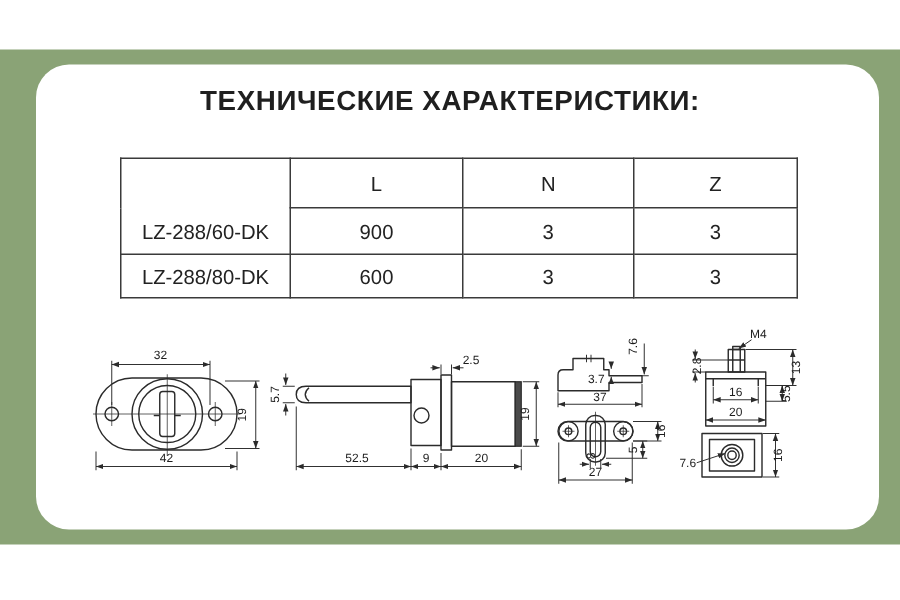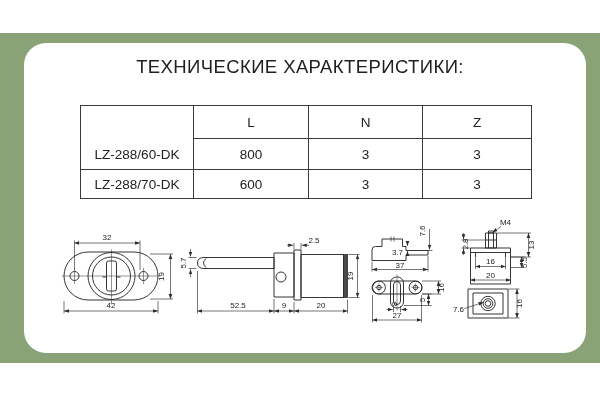--- a/index.html
+++ b/index.html
@@ -1,21 +1,21 @@
 <!DOCTYPE html>
 <html><head>
 <meta charset="utf-8">
 <style>
   html,body{margin:0;padding:0;background:#fff;}
   #stage{position:relative;width:600px;height:400px;background:#fff;overflow:hidden;
          font-family:"Liberation Sans",sans-serif;}
   #band{position:absolute;left:0;top:33px;width:600px;height:330px;}
   #card{position:absolute;left:24px;top:43px;width:562px;height:310px;background:#fff;border-radius:22px;}
   #title{position:absolute;left:0;top:56px;width:600px;text-align:center;
-         font-size:18.5px;font-weight:400;color:#1f1f1f;letter-spacing:.4px;}
+         font-size:18.5px;font-weight:700;color:#1f1f1f;letter-spacing:.4px;}
   #specs{position:absolute;left:80px;top:105px;border-collapse:collapse;table-layout:fixed;}
   #specs td,#specs th{border:1.3px solid #3a3a3a;font-size:13.5px;font-weight:400;color:#222;
          text-align:center;vertical-align:middle;padding:0;}
   #specs .c0{width:112px;} #specs .c1{width:114px;} #specs .c2{width:113px;} #specs .c3{width:108px;}
   #specs .r1{height:33px;} #specs .r2{height:31px;} #specs .r3{height:29px;}
   #specs .merged{vertical-align:bottom;padding-bottom:7px;}
   #dwg{position:absolute;left:50px;top:215px;}
   .s{stroke:#2b2b2b;stroke-width:.95;fill:none;stroke-linejoin:round;}
   .sd{stroke:#2b2b2b;stroke-width:.8;fill:#4a4a4a;}
   .d{stroke:#2b2b2b;stroke-width:.65;fill:none;}
@@ -33,26 +33,26 @@
 
   <table id="specs">
     <tbody>
         <tr class="r1">
       <td class="c0 merged" rowspan="2">LZ-288/60-DK</td>
       <th class="c1">L</th>
       <th class="c2">N</th>
       <th class="c3">Z</th>
     </tr>
     <tr class="r2">
-      <td>800</td>
+      <td>900</td>
       <td>3</td>
       <td>3</td>
     </tr>
     <tr class="r3">
-      <td>LZ-288/70-DK</td>
+      <td>LZ-288/80-DK</td>
       <td>600</td>
       <td>3</td>
       <td>3</td>
     </tr>
   </tbody>
     </table>
 
   <svg id="dwg" width="496" height="120" viewBox="50 215 496 120">
     <defs>
       <marker id="arr" viewBox="0 0 8 8" refX="7.6" refY="4" markerWidth="8" markerHeight="8" orient="auto-start-reverse">

